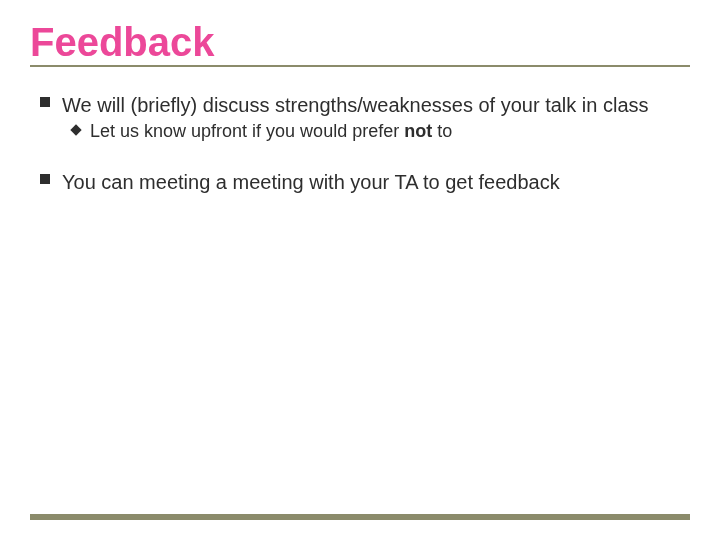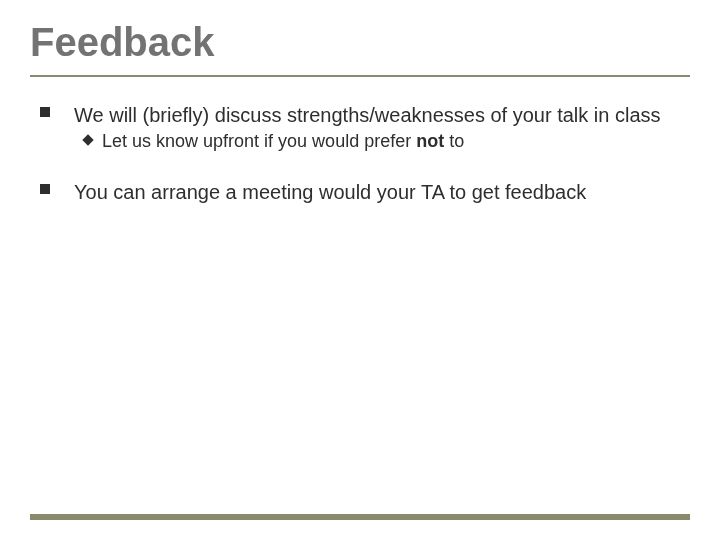--- a/index.html
+++ b/index.html
@@ -21,38 +21,37 @@
       height: 540px;
       background: #ffffff;
       padding: 20px 30px 20px 30px;
       display: flex;
       flex-direction: column;
     }
 
     .slide-title {
       font-size: 40px;
       font-weight: bold;
-      color: #737373;
-      padding-bottom: 10px;
+      color: #ec4899;
       border-bottom: 2px solid #8b8b6b;
       margin-bottom: 24px;
     }
 
     .slide-content {
       flex: 1;
       display: flex;
       flex-direction: column;
       gap: 24px;
       padding-left: 10px;
     }
 
     .bullet-item {
       display: flex;
       align-items: flex-start;
-      gap: 24px;
+      gap: 12px;
     }
 
     .bullet-square {
       width: 10px;
       height: 10px;
       background-color: #2e2e2e;
       display: inline-block;
       margin-top: 6px;
       flex-shrink: 0;
     }
@@ -121,19 +120,19 @@
             <div class="sub-bullet-text">
               <span>Let us know upfront if you would prefer </span><strong>not</strong><span> to</span>
             </div>
           </div>
         </div>
       </div>
     </div>
 
     <div class="bullet-item">
       <div class="bullet-square"></div>
-      <span class="bullet-text">You can arrange a meeting would your TA to get feedback</span>
+      <span class="bullet-text">You can meeting a meeting with your TA to get feedback</span>
     </div>
 
   </div>
 
   <div class="bottom-bar"></div>
 </div>
 
 </body></html>

